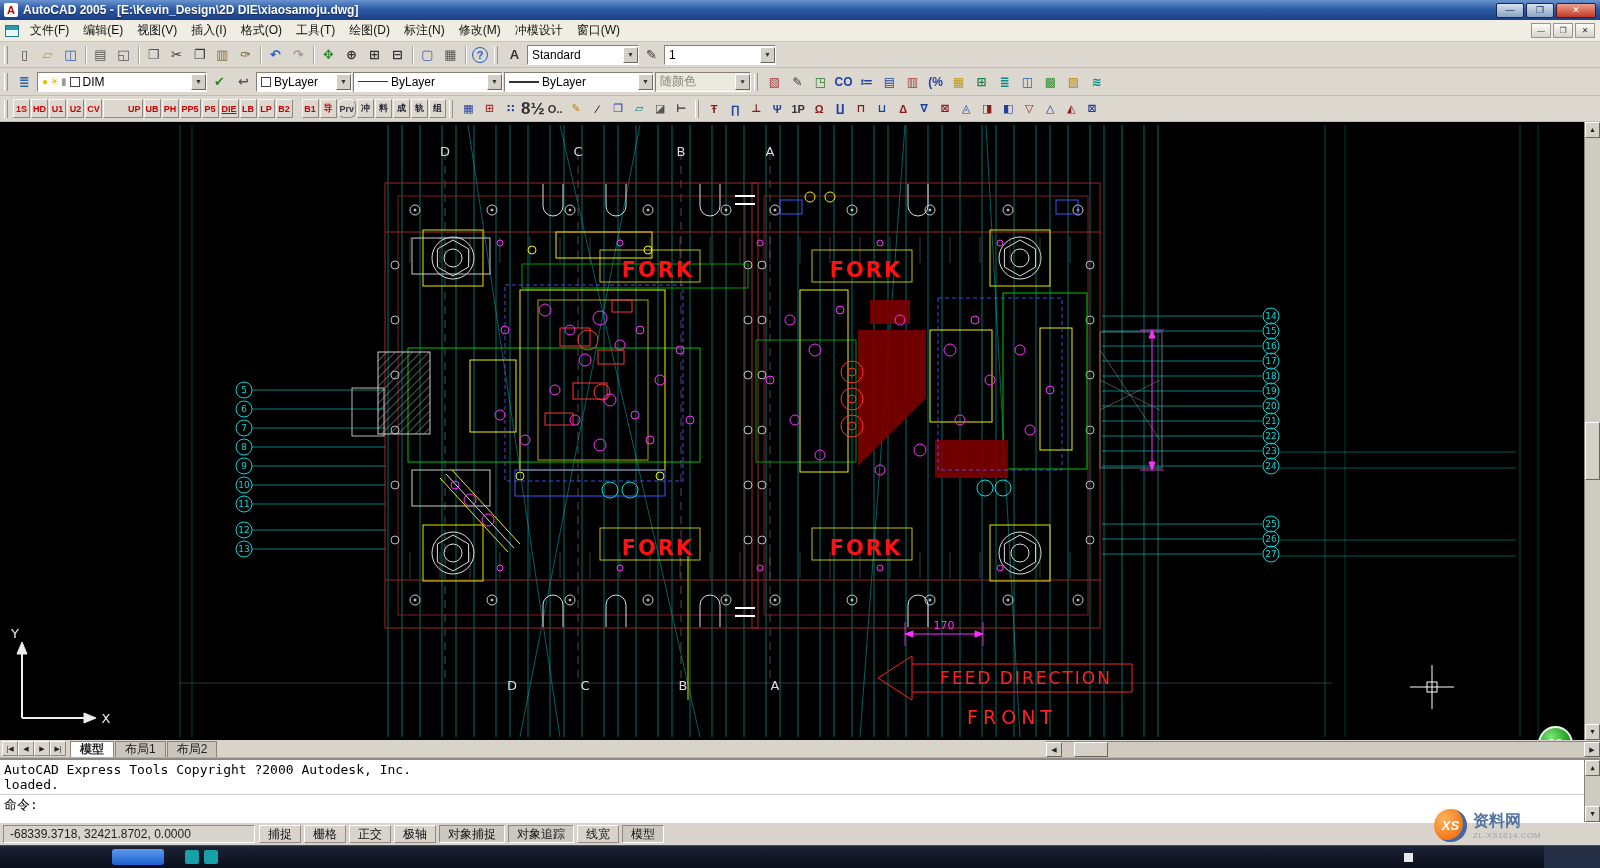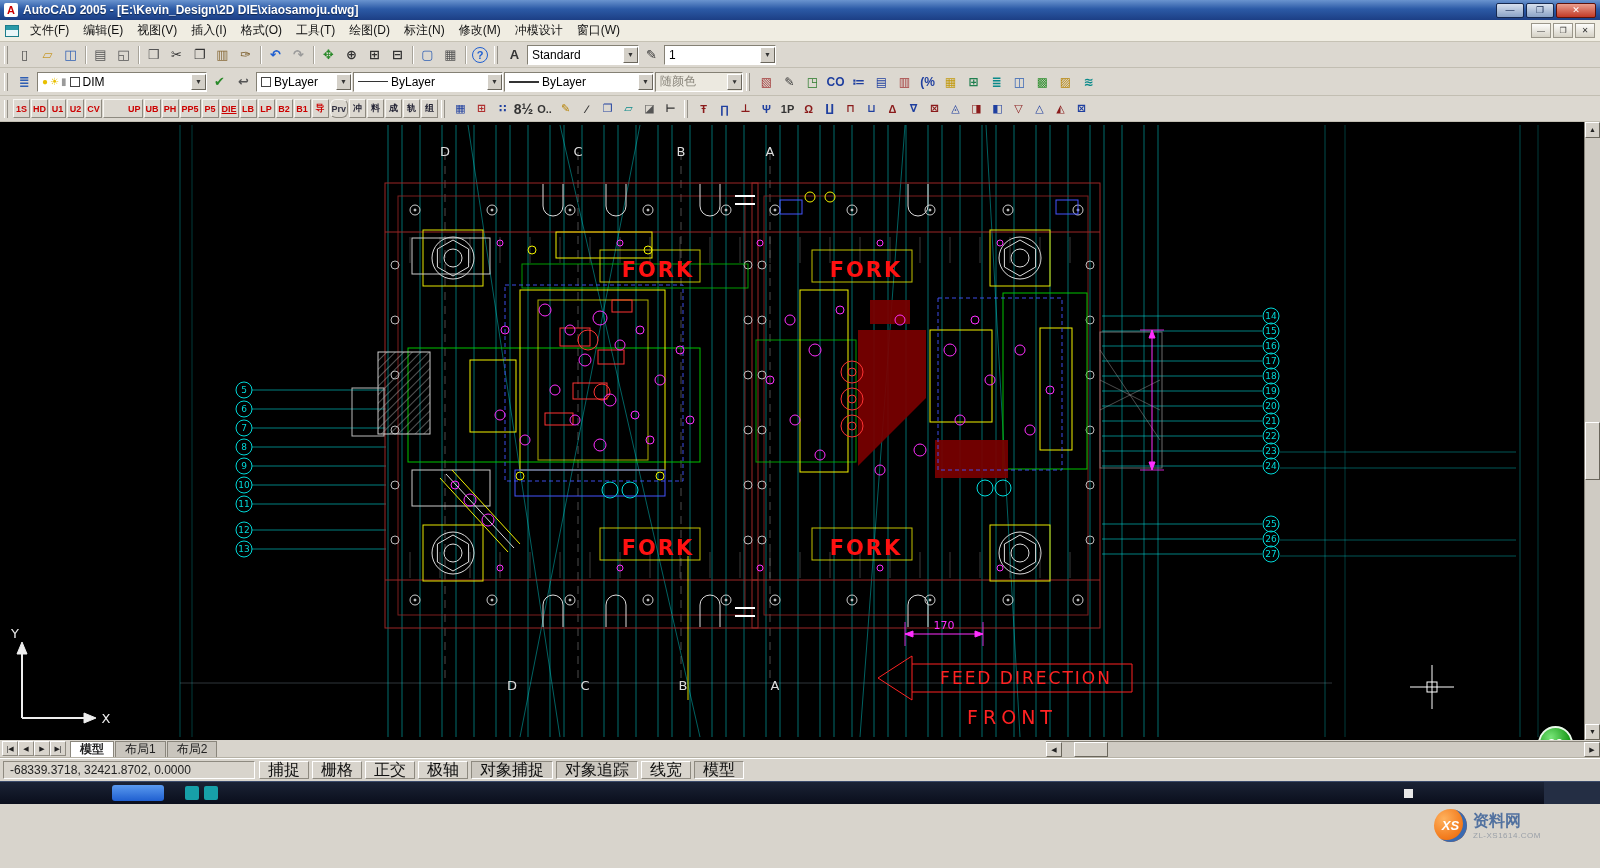--- a/index.html
+++ b/index.html
@@ -50,21 +50,21 @@
 .hsarrow{position:absolute;top:0;width:16px;height:15px;background:#d4d0c8;border:1px solid;border-color:#fff #6a665c #6a665c #fff;font-size:7px;text-align:center;line-height:13px;color:#222;}
 .hthumb{position:absolute;left:28px;top:0;width:34px;height:15px;background:#d4d0c8;border:1px solid;border-color:#fff #6a665c #6a665c #fff;}
 
 .cmdwin{height:64px;background:#fff;border-top:2px solid #8e8a80;position:relative;font-family:"DejaVu Sans Mono","Liberation Mono",monospace;font-size:13px;color:#000;}
 .cmd-lines{padding:2px 4px 0 4px;line-height:15px;white-space:pre;}
 .cmd-prompt{padding:2px 4px;border-top:1px solid #cfcfcf;margin-top:2px;line-height:15px;width:1584px;}
 .cmdscroll{position:absolute;right:0;top:0;width:16px;height:100%;background:#cfcbc3;border-left:1px solid #8a867c;}
 
 .statusbar{height:23px;background:#d8d4cc;display:flex;align-items:center;padding:2px 3px;gap:4px;border-top:1px solid #fff;}
 .coords{width:252px;height:18px;border:1px solid;border-color:#8e8a80 #fff #fff #8e8a80;font-size:12px;padding:1px 6px;color:#222;background:#d8d4cc;white-space:nowrap;}
-.toggle{height:18px;padding:0 8px;font-size:16px;border:1px solid;border-color:#fff #8e8a80 #8e8a80 #fff;display:flex;align-items:center;color:#111;white-space:nowrap;}
+.toggle{height:18px;padding:0 8px;font-size:12px;border:1px solid;border-color:#fff #8e8a80 #8e8a80 #fff;display:flex;align-items:center;color:#111;white-space:nowrap;}
 .toggle.pressed{border-color:#8e8a80 #fff #fff #8e8a80;background:#ccc8c0;}
 
 .taskbar{height:23px;background:linear-gradient(#1b2335,#0a0e1c);position:relative;border-top:1px solid #3a4a6a;}
 .tb-start{position:absolute;left:112px;top:3px;width:52px;height:16px;background:linear-gradient(#5a9aef,#1f5fd0);border-radius:3px;}
 .tb-ico{position:absolute;top:4px;width:14px;height:14px;background:#17a0a8;border-radius:2px;}
 .tb-dot{position:absolute;left:1404px;top:7px;width:9px;height:9px;background:#e8e8e8;}
 .tb-tray{position:absolute;right:0;top:0;width:56px;height:100%;background:#242e44;}
 
 .watermark{position:absolute;left:1434px;top:809px;display:flex;align-items:center;gap:6px;z-index:40;}
 .wm-logo{width:33px;height:33px;border-radius:50%;background:radial-gradient(circle at 30% 30%,#ffb25e,#f07010 70%);color:#fff;font-weight:bold;font-style:italic;font-size:13px;display:flex;align-items:center;justify-content:center;box-shadow:inset -4px -2px 0 #3a6ab0;}
@@ -173,21 +173,21 @@
     <span class="combo" style="width:150px;">
       <span class="lt-line"></span>
       <span>ByLayer</span>
       <span class="arrow">▼</span>
     </span>
     <span class="combo" style="width:150px;">
       <span class="lw-line"></span>
       <span>ByLayer</span>
       <span class="arrow">▼</span>
     </span>
-    <span class="combo disabled" style="width:88px;font-family:Liberation Mono, monospace;">
+    <span class="combo disabled" style="width:96px;font-family:Liberation Mono, monospace;">
       <span>随颜色</span>
       <span class="arrow">▼</span>
     </span>
     <span class="grip"></span>
     <span id="row2-icons" style="display:flex;align-items:center;">
         <span class="tbtn" style="color: rgb(163, 59, 59); font-size: 12px;">▧</span>
         <span class="tbtn" style="color: rgb(51, 51, 51); font-size: 12px;">✎</span>
         <span class="tbtn" style="color: rgb(42, 122, 42); font-size: 12px;">◳</span>
         <span class="tbtn" style="color: rgb(31, 63, 159); font-size: 12px;">CO</span>
         <span class="tbtn" style="color: rgb(31, 63, 159); font-size: 12px;">≔</span>
@@ -214,35 +214,35 @@
         <span class="letterbtn" style="color: rgb(204, 0, 0);">CV</span>
         <span class="letterbtn" style="color: rgb(204, 0, 0); padding-left: 24px;">UP</span>
         <span class="letterbtn" style="color: rgb(204, 0, 0);">UB</span>
         <span class="letterbtn" style="color: rgb(204, 0, 0);">PH</span>
         <span class="letterbtn" style="color: rgb(204, 0, 0);">PP5</span>
         <span class="letterbtn" style="color: rgb(204, 0, 0);">P5</span>
         <span class="letterbtn" style="color: rgb(204, 0, 0); text-decoration: underline;">DIE</span>
         <span class="letterbtn" style="color: rgb(204, 0, 0);">LB</span>
         <span class="letterbtn" style="color: rgb(204, 0, 0);">LP</span>
         <span class="letterbtn" style="color: rgb(204, 0, 0);">B2</span>
-        <span class="letterbtn" style="color: rgb(204, 0, 0);">B1</span>
+        <span class="letterbtn" style="color: rgb(204, 0, 0); margin-left: 8px;">B1</span>
         <span class="letterbtn" style="color: rgb(204, 0, 0);">导</span>
         <span class="letterbtn" style="color: rgb(51, 51, 68); border-radius: 6px;">Prv</span>
         <span class="letterbtn" style="color: rgb(34, 34, 51);">冲</span>
         <span class="letterbtn" style="color: rgb(34, 34, 51);">料</span>
         <span class="letterbtn" style="color: rgb(34, 34, 51);">成</span>
         <span class="letterbtn" style="color: rgb(34, 34, 51);">轨</span>
         <span class="letterbtn" style="color: rgb(34, 34, 51);">组</span>
       </span>
     <span class="grip"></span>
     <span id="row3-mid" style="display:flex;align-items:center;">
         <span class="tbtn" style="color: rgb(31, 63, 159); font-size: 11px; min-width: 21px;">▦</span>
         <span class="tbtn" style="color: rgb(176, 48, 48); font-size: 11px; min-width: 21px;">⊞</span>
         <span class="tbtn" style="color: rgb(31, 63, 159); font-size: 11px; min-width: 21px;">∷</span>
-        <span class="tbtn" style="color: rgb(51, 51, 51); font-size: 14px; min-width: 21px;">8½</span>
+        <span class="tbtn" style="color: rgb(51, 51, 51); font-size: 17px; min-width: 21px;">8½</span>
         <span class="tbtn" style="color: rgb(51, 51, 51); font-size: 11px; min-width: 21px;">O..</span>
         <span class="tbtn" style="color: rgb(184, 134, 11); font-size: 11px; min-width: 21px;">✎</span>
         <span class="tbtn" style="color: rgb(51, 51, 51); font-size: 11px; min-width: 21px;">∕</span>
         <span class="tbtn" style="color: rgb(31, 63, 159); font-size: 11px; min-width: 21px;">❐</span>
         <span class="tbtn" style="color: rgb(10, 138, 138); font-size: 11px; min-width: 21px;">▱</span>
         <span class="tbtn" style="color: rgb(85, 85, 85); font-size: 11px; min-width: 21px;">◪</span>
         <span class="tbtn" style="color: rgb(51, 51, 51); font-size: 11px; min-width: 21px;">⊢</span>
       </span>
     <span class="grip"></span>
     <span id="row3-right" style="display:flex;align-items:center;">
@@ -716,20 +716,28 @@
         <span class="tab">布局1</span>
         <span class="tab">布局2</span>
       </span>
     <div class="hscroll">
       <span class="hsarrow" style="left:0;">◀</span>
       <span class="hthumb"></span>
       <span class="hsarrow" style="right:0;">▶</span>
     </div>
   </div>
 
+  <div class="cmdwin">
+    <div class="cmd-lines" id="cmd-lines"><div>AutoCAD Express Tools Copyright ?2000 Autodesk, Inc.</div><div>loaded.</div></div>
+    <div class="cmd-prompt">命令:</div>
+    <div class="cmdscroll">
+      <span class="sarrow" style="top:0;">▲</span>
+      <span class="sarrow" style="bottom:0;">▼</span>
+    </div>
+  </div>
 
   <div class="statusbar">
     <span class="coords">-68339.3718, 32421.8702, 0.0000</span>
     <span id="toggles" style="display:flex;gap:3px;">
         <span class="toggle">捕捉</span>
         <span class="toggle">栅格</span>
         <span class="toggle">正交</span>
         <span class="toggle">极轴</span>
         <span class="toggle pressed">对象捕捉</span>
         <span class="toggle pressed">对象追踪</span>

